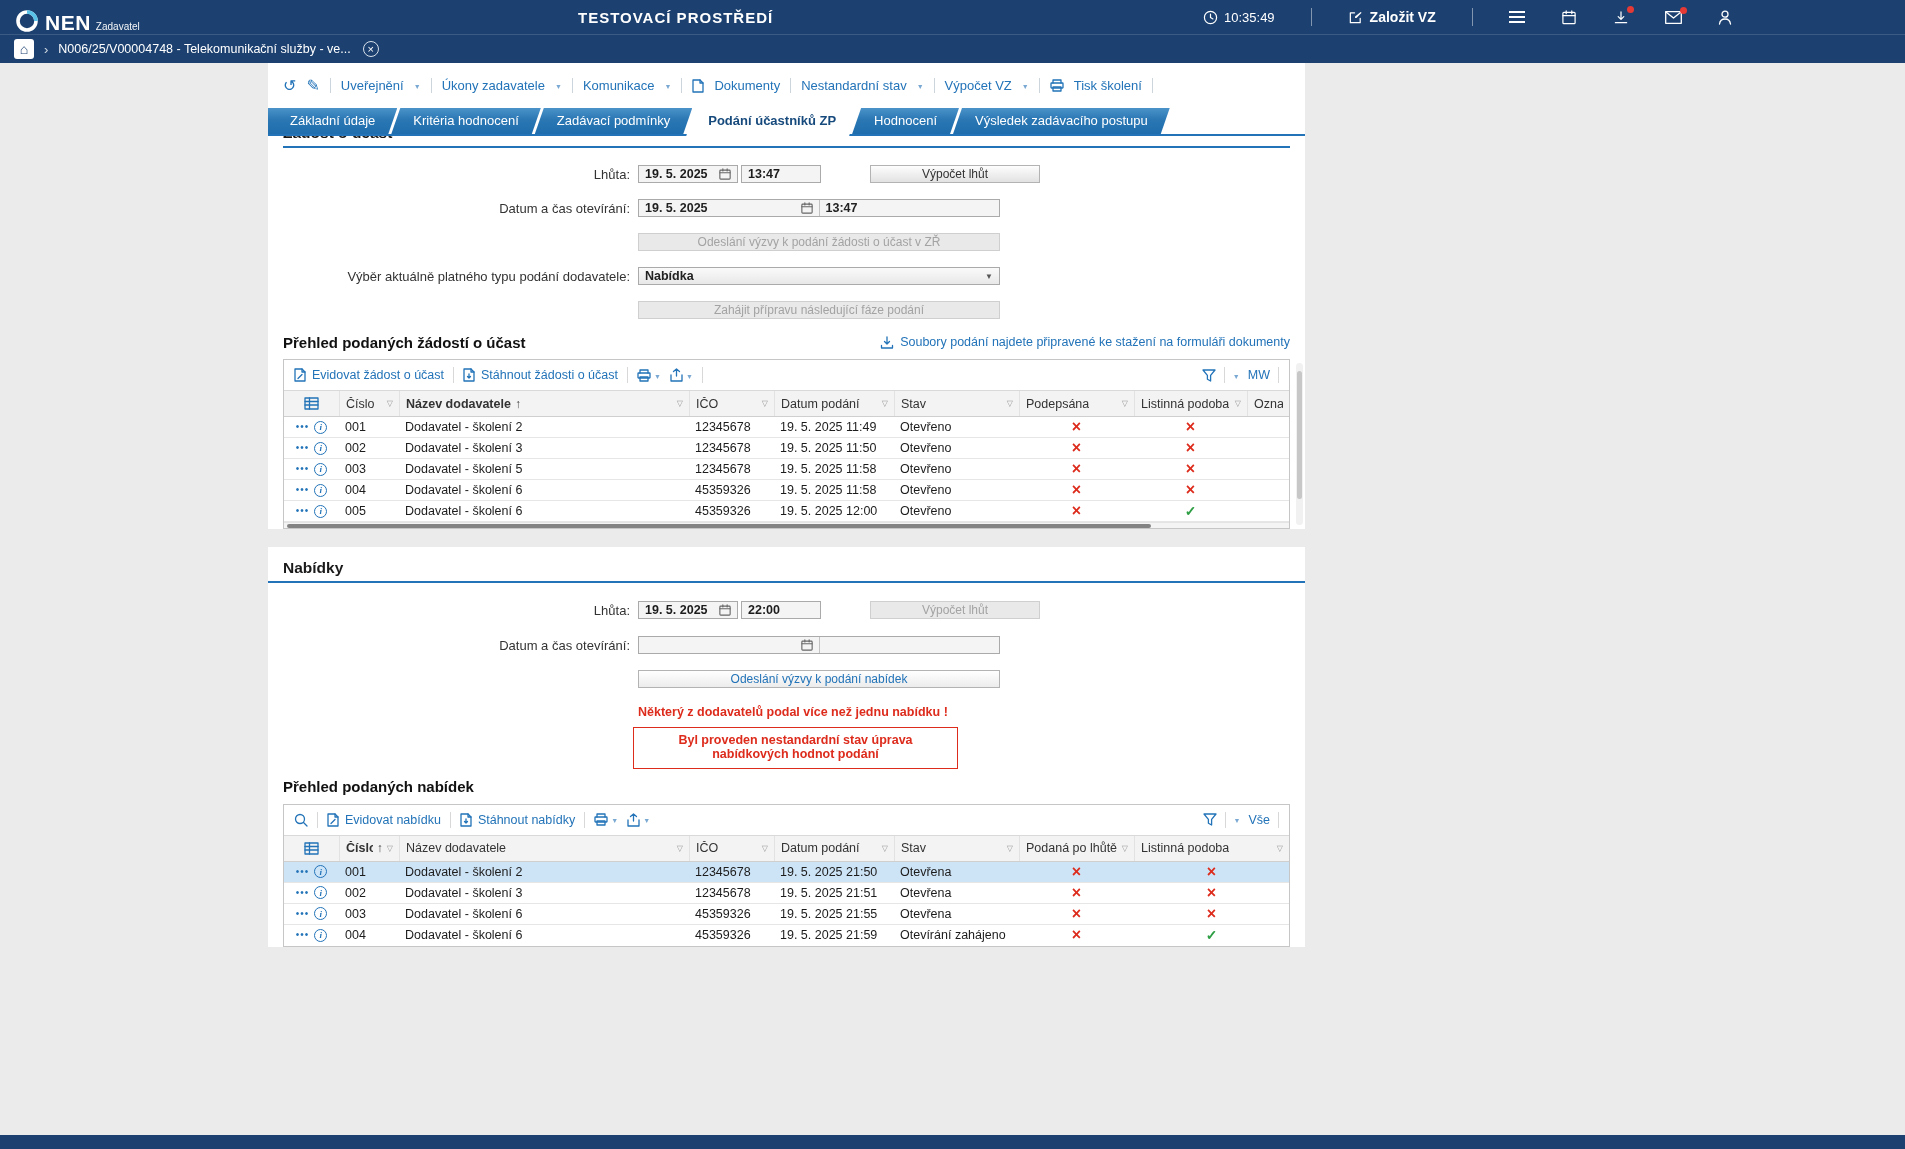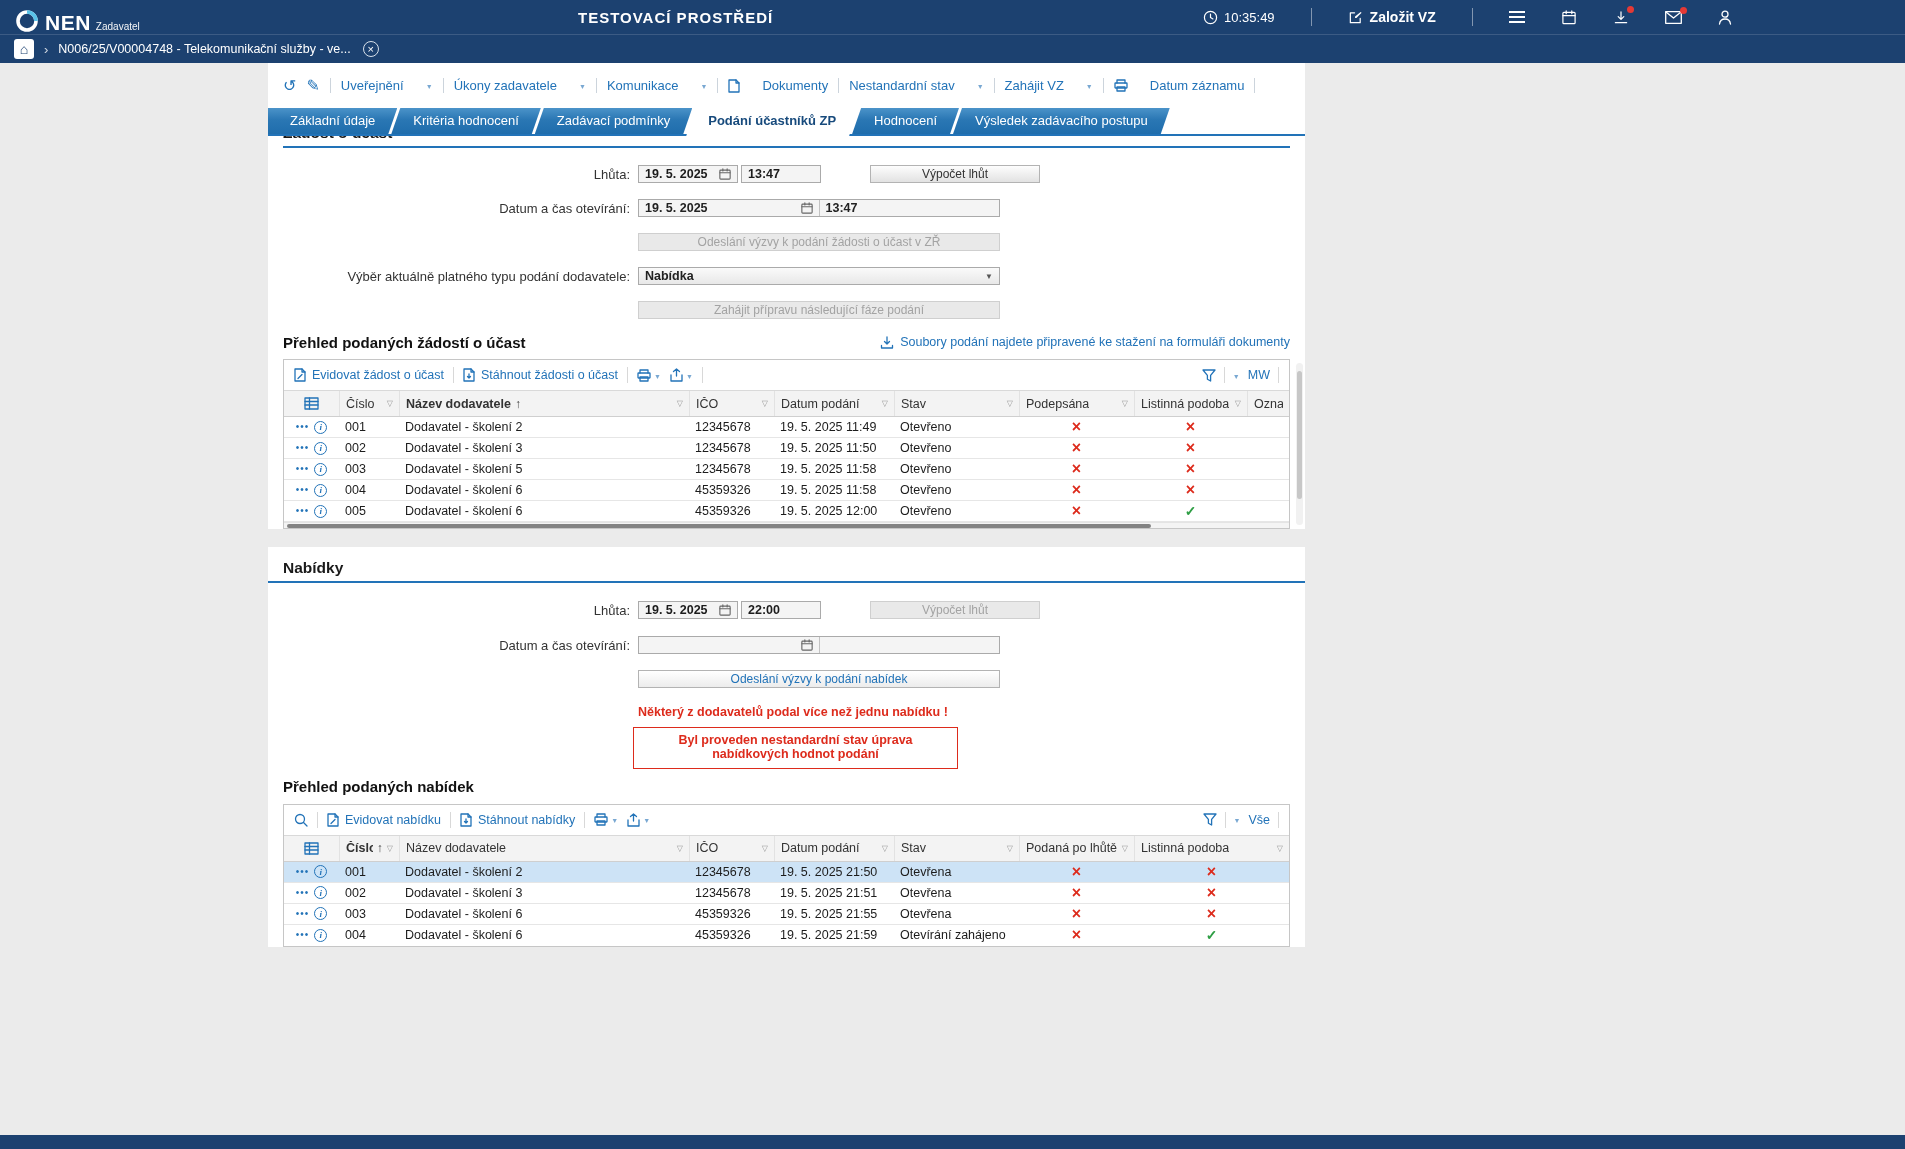--- a/index.html
+++ b/index.html
@@ -63,21 +63,21 @@
   .block-a{top:63px;height:466px;overflow:hidden;}
   .block-b{top:547px;height:400px;overflow:hidden;}
 
   
   .record-toolbar{
     height:37px;display:flex;align-items:center;gap:10px;padding:8px 15px 0 15px;
     color:var(--accent-blue);font-size:13px;
   }
   .tb-ic{font-size:16px;line-height:16px;cursor:pointer;}
   .tb-sep{width:1px;height:15px;background:#ccd4dc;}
-  .tb-item{display:flex;align-items:center;gap:22px;cursor:pointer;white-space:nowrap;}
+  .tb-item{display:flex;align-items:center;gap:10px;cursor:pointer;white-space:nowrap;}
   .caret-g{font-size:7px;color:#79a8d2;transform:translateY(1px);}
 
   
   .tabs-wrap{position:relative;height:28px;margin-top:8px;}
   .tabs{display:flex;height:26px;}
   .tabs-underline{position:absolute;top:26px;left:0;width:100%;height:2px;background:var(--accent-blue);}
   .tab{
     position:relative;z-index:1;height:26px;line-height:26px;padding:0 22px;
     color:#fff;font-size:13px;white-space:nowrap;cursor:pointer;
     background:linear-gradient(180deg,#4b93c9 0%,#2a77b4 45%,#1f6dac 100%);
@@ -282,31 +282,31 @@
       </svg>
       <span>Dokumenty</span>
     </span>
     <span class="tb-sep"></span>
     <span class="tb-item">
       <span>Nestandardní stav</span>
         <span class="caret-g">▼</span>
     </span>
     <span class="tb-sep"></span>
     <span class="tb-item">
-      <span>Zahájit VZ</span>
+      <span>Výpočet VZ</span>
         <span class="caret-g">▼</span>
     </span>
     <span class="tb-sep"></span>
     <span class="tb-item">
       <svg class="svgi" width="14" height="13" viewBox="0 0 14 13">
         <path d="M3 4V1h8v3"></path>
           <rect x="1" y="4" width="12" height="5" rx="0.5"></rect>
           <rect x="3" y="8" width="8" height="4"></rect>
       </svg>
-      <span>Datum záznamu</span>
+      <span>Tisk školení</span>
     </span>
     <span class="tb-sep"></span>
   </div>
 
   <div class="tabs-wrap">
     <div class="tabs">
       <div class="tab">Základní údaje</div>
       <div class="tab">Kritéria hodnocení</div>
       <div class="tab">Zadávací podmínky</div>
       <div class="tab active">Podání účastníků ZP</div>

